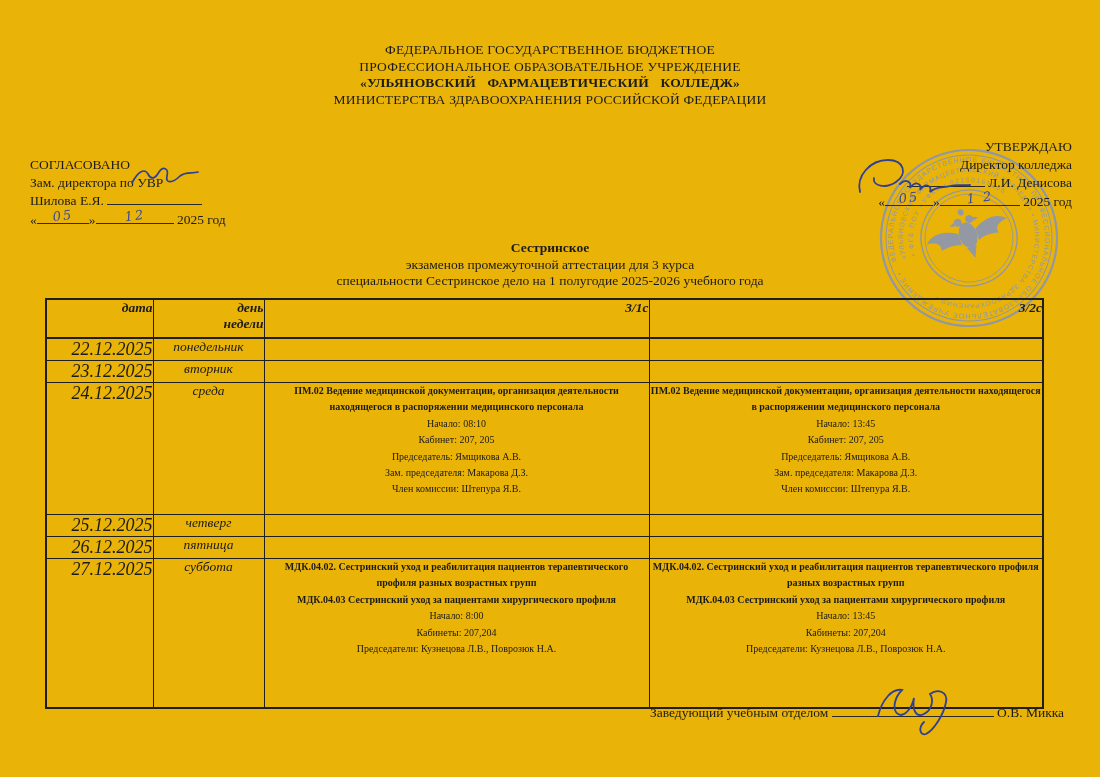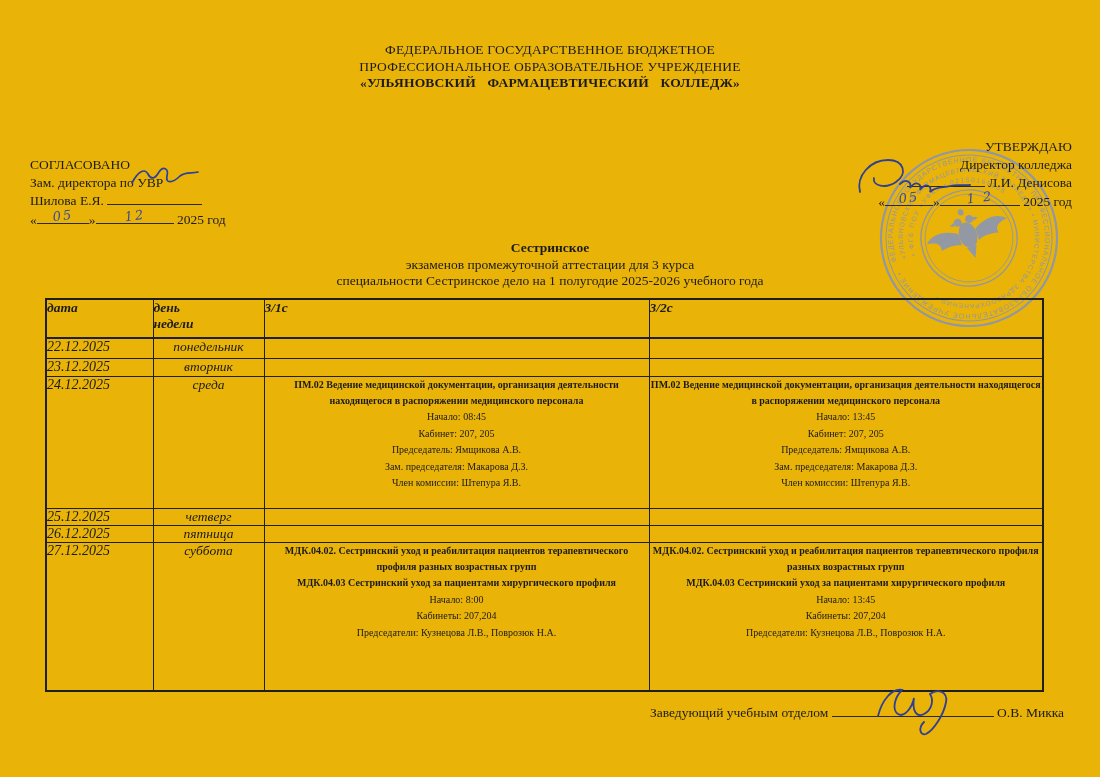--- a/index.html
+++ b/index.html
@@ -28,38 +28,39 @@
   
   .doc-title{position:absolute;top:240px;left:0;width:1100px;text-align:center;
     font-size:13.5px;line-height:16.5px;z-index:2;}
   .doc-title .t1{font-weight:bold;}
   
   table.schedule{position:absolute;left:45px;top:298px;border-collapse:collapse;table-layout:fixed;
     width:997px;z-index:2;background:transparent;}
   table.schedule td,table.schedule th{border:1.4px solid #1f1f1f;vertical-align:top;padding:0;}
   table.schedule{border:2.4px solid #1f1f1f;}
   table.schedule tr.hdr th{border-bottom:2.2px solid #1f1f1f;}
-  th.colhead{font-weight:bold;font-style:italic;font-size:13.5px;text-align:left;padding-top:3px;line-height:16px;}
-  td.date-cell{font-style:italic;font-size:14px;text-align:left;padding-top:1px;}
+  th.colhead{font-weight:bold;font-style:italic;font-size:13.5px;text-align:right;padding-top:3px;line-height:16px;}
+  td.date-cell{font-style:italic;font-size:18px;text-align:right;padding-top:1px;}
   td.day-cell{font-style:italic;font-size:13.5px;text-align:center;padding-top:1px;}
   td.exam-cell{font-size:10px;text-align:center;line-height:16.4px;padding:2px 6px 0 6px;}
   .exam-title{font-weight:bold;}
   
   .footer{position:absolute;left:650px;top:703px;font-size:13.5px;z-index:2;}
   .footer .fl{border-bottom:1.2px solid #2a2a2a;display:inline-block;width:162px;height:13px;}
 </style>
 </head>
 <body>
 
 <div class="page">
 
   <div class="org-header">
     <div>ФЕДЕРАЛЬНОЕ ГОСУДАРСТВЕННОЕ БЮДЖЕТНОЕ</div>
     <div>ПРОФЕССИОНАЛЬНОЕ ОБРАЗОВАТЕЛЬНОЕ УЧРЕЖДЕНИЕ</div>
     <div class="bold-line">«УЛЬЯНОВСКИЙ ФАРМАЦЕВТИЧЕСКИЙ КОЛЛЕДЖ»</div>
+    <div>МИНИСТЕРСТВА ЗДРАВООХРАНЕНИЯ РОССИЙСКОЙ ФЕДЕРАЦИИ</div>
   </div>
 
   <div class="agreed">
     <div>СОГЛАСОВАНО</div>
     <div>Зам. директора по УВР</div>
     <div>
       <span>Шилова Е.Я.</span>
       <span class="uline" style="width:95px;"></span>
     </div>
     <div>
@@ -152,21 +153,21 @@
       <td class="date-cell">23.12.2025</td>
       <td class="day-cell">вторник</td>
       <td class="exam-cell"></td>
       <td class="exam-cell"></td>
     </tr>
     <tr style="height:132px;">
       <td class="date-cell">24.12.2025</td>
       <td class="day-cell">среда</td>
       <td class="exam-cell">
         <div class="exam-title">ПМ.02 Ведение медицинской документации, организация деятельности находящегося в распоряжении медицинского персонала</div>
-        <div>Начало: 08:45</div>
+        <div>Начало: 08:10</div>
         <div>Кабинет: 207, 205</div>
         <div>Председатель: Ямщикова А.В.</div>
         <div>Зам. председателя: Макарова Д.З.</div>
         <div>Член комиссии: Штепура Я.В.</div>
       </td>
       <td class="exam-cell">
         <div class="exam-title">ПМ.02 Ведение медицинской документации, организация деятельности находящегося в распоряжении медицинского персонала</div>
         <div>Начало: 13:45</div>
         <div>Кабинет: 207, 205</div>
         <div>Председатель: Ямщикова А.В.</div>

